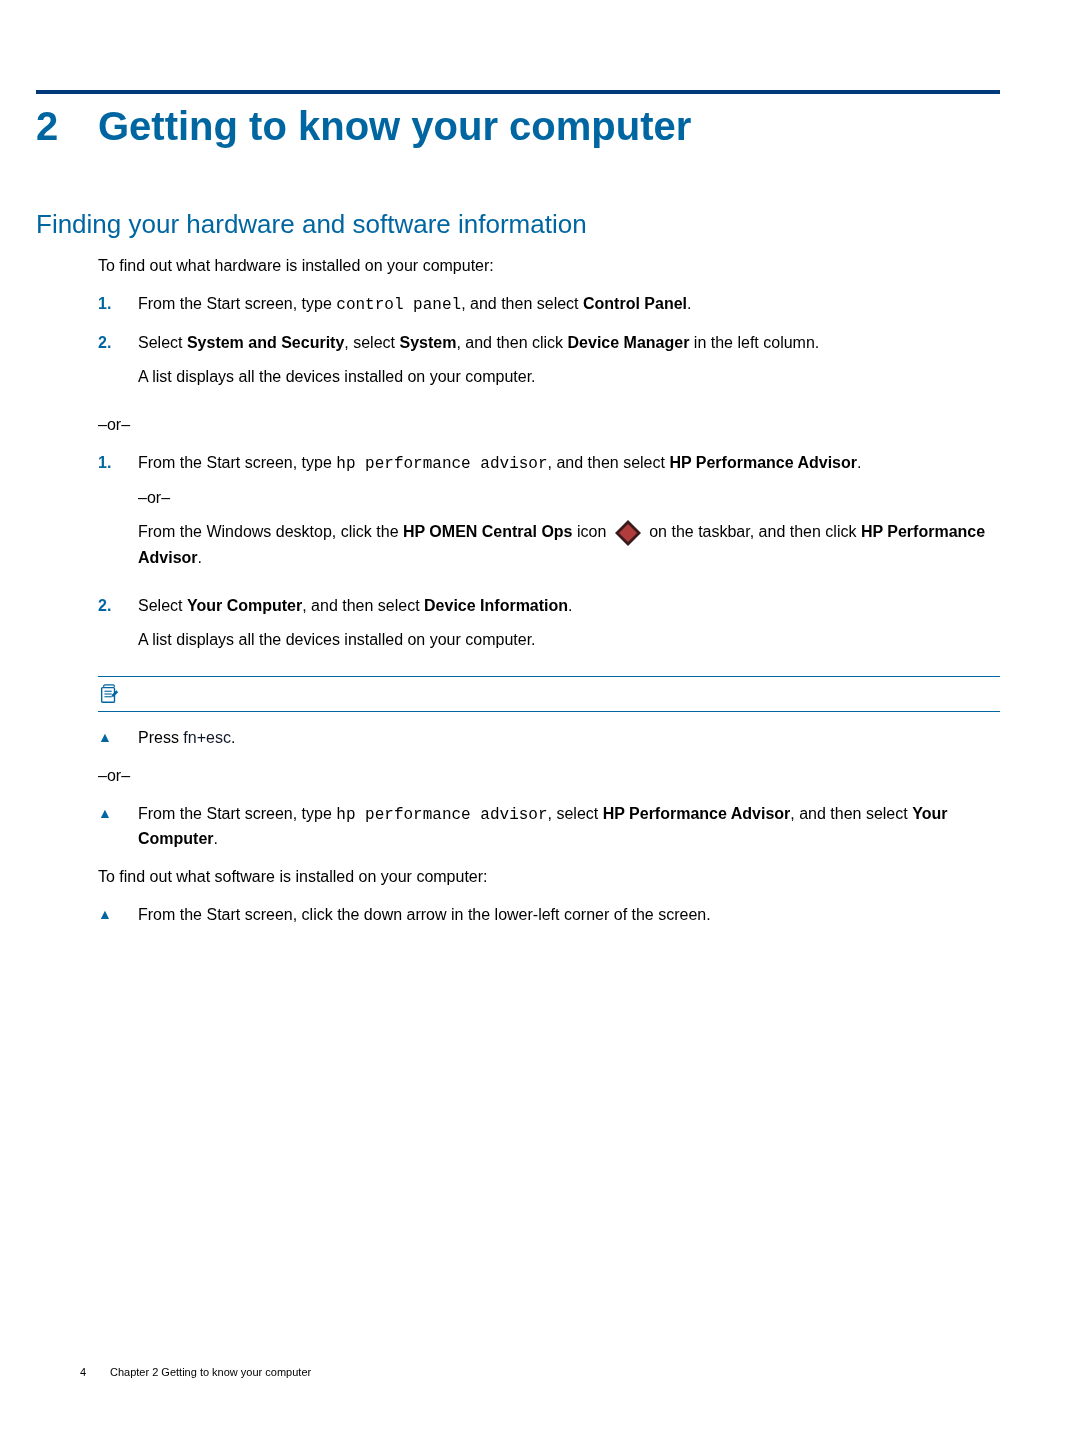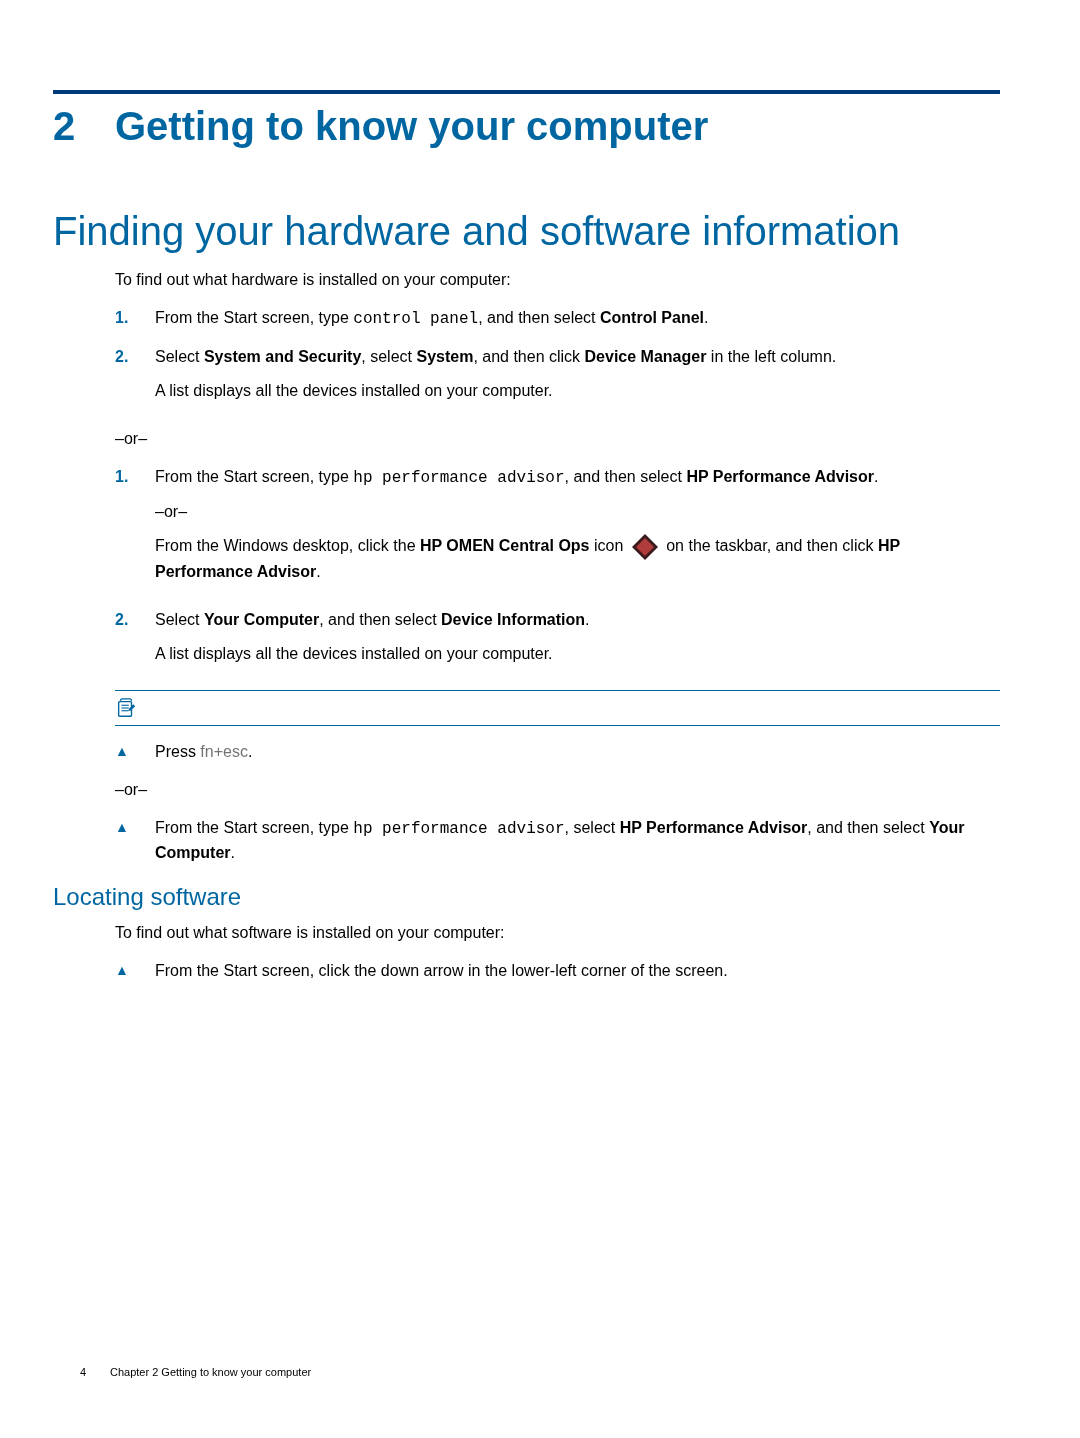--- a/index.html
+++ b/index.html
@@ -4,21 +4,21 @@
 <style>
   body {
     margin: 0;
     padding: 0;
     background: #fff;
     font-family: Arial, Helvetica, sans-serif;
     color: #000;
     width: 1080px;
   }
   .page {
-    padding: 90px 80px 40px 53px;
+    padding: 90px 80px 40px 36px;
     box-sizing: border-box;
     width: 1080px;
     min-height: 1438px;
     position: relative;
   }
   .rule {
     border-top: 4px solid #003a7a;
     margin-bottom: 8px;
   }
   .chapter-title {
@@ -26,21 +26,21 @@
     font-size: 40px;
     font-weight: bold;
     margin: 10px 0 60px 0;
   }
   .chapter-title .num {
     display: inline-block;
     width: 62px;
   }
   .h1 {
     color: #0066a1;
-    font-size: 40px;
+    font-size: 26px;
     font-weight: normal;
     margin: 0 0 14px 0;
   }
   .h2 {
     color: #0066a1;
     font-size: 24px;
     font-weight: normal;
     margin: 18px 0 10px 0;
   }
   .body {
@@ -72,21 +72,21 @@
   .item-text {
     flex: 1;
   }
   .mono {
     font-family: "Courier New", Courier, monospace;
   }
   .bold {
     font-weight: bold;
   }
   .key {
-    color: #737373;
+    color: #0f172a;
   }
   .link {
     color: #0066a1;
     text-decoration: underline;
   }
   .or {
     margin: 10px 0 10px 0;
   }
   .notebox {
     border-top: 1px solid #0066a1;
@@ -216,21 +216,20 @@
     <div class="or">–or–</div>
 
     <div class="bullet-item">
       <div class="bullet-marker">▲</div>
       <div class="item-text">
         <span>From the Start screen, type </span><span class="mono">hp performance advisor</span><span>, select </span><span class="bold">HP Performance Advisor</span><span>, and then select </span><span class="bold">Your Computer</span><span>.</span>
       </div>
     </div>
   </div>
 
-  <div class="h2">Locating software</div>
 
   <div class="body">
     <div class="para">To find out what software is installed on your computer:</div>
     <div class="bullet-item">
       <div class="bullet-marker">▲</div>
       <div class="item-text">From the Start screen, click the down arrow in the lower-left corner of the screen.</div>
     </div>
   </div>
 
   <div class="footer">

